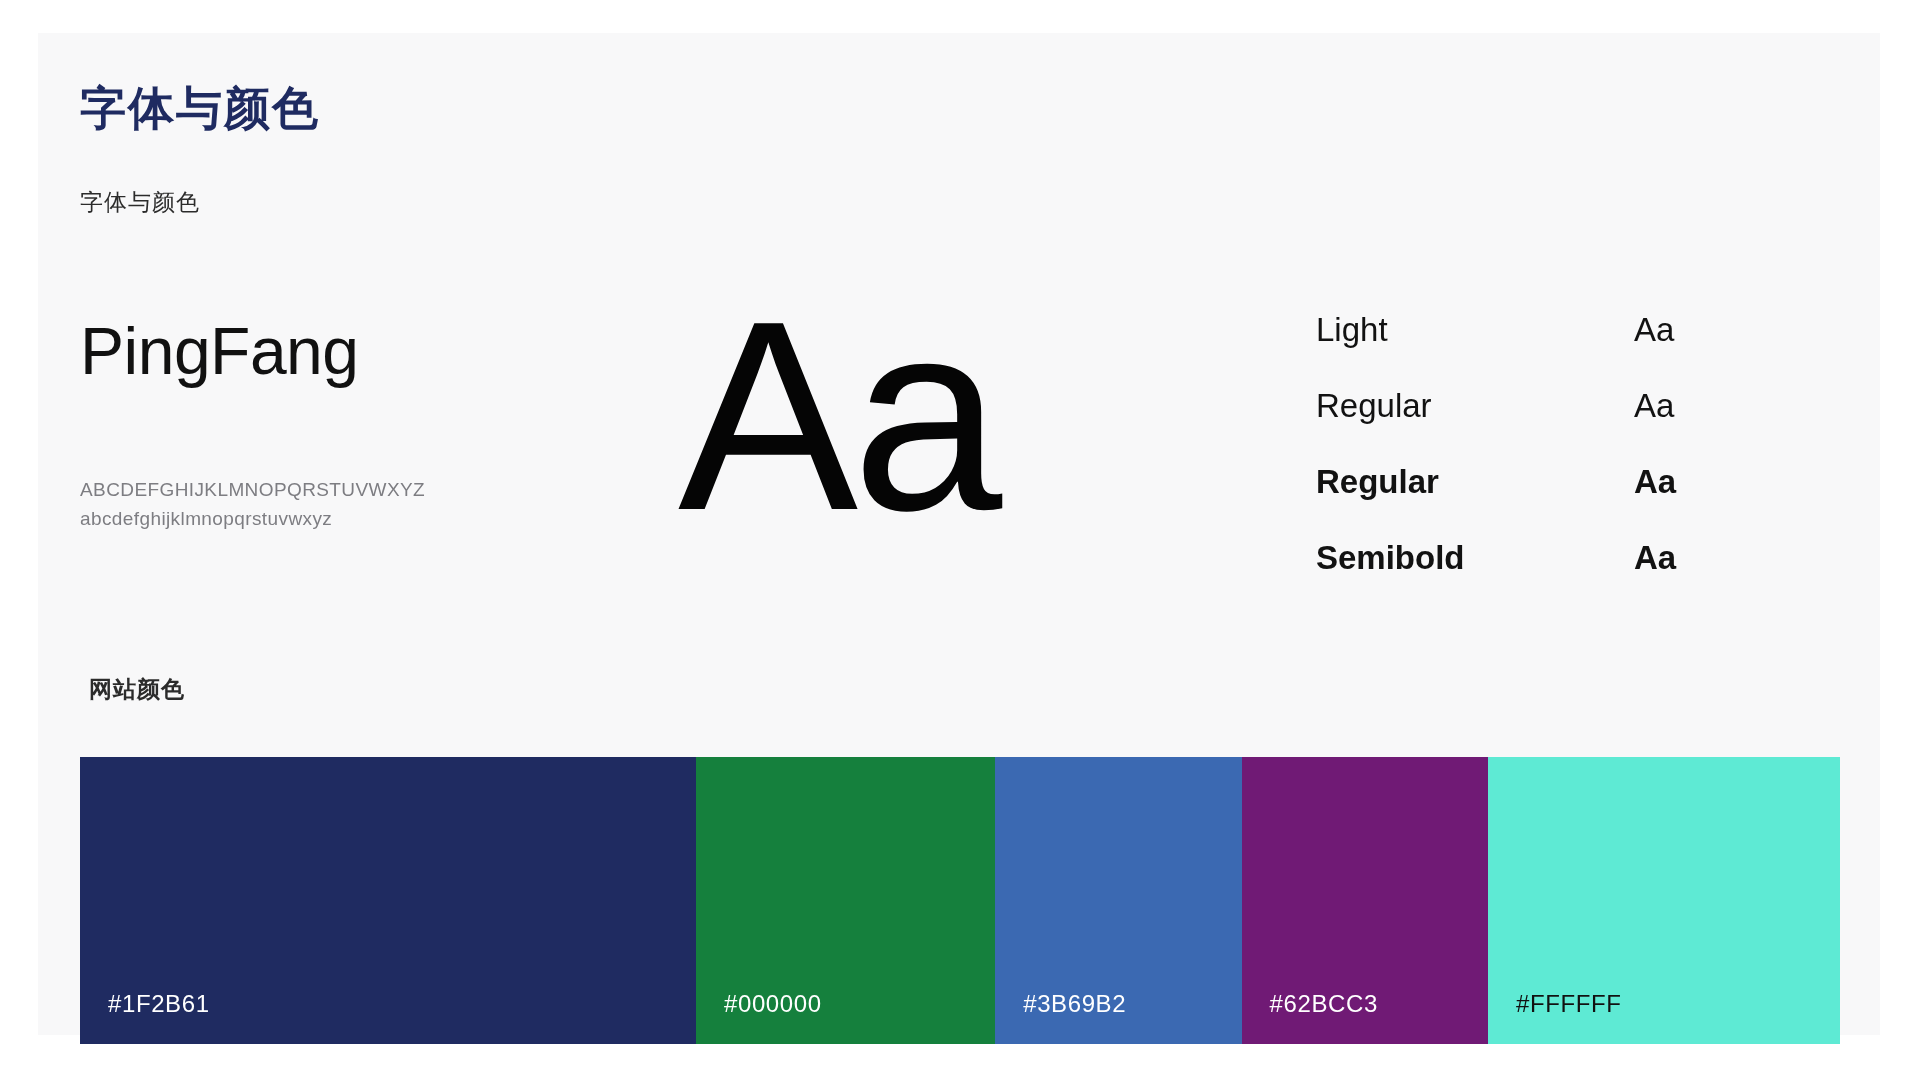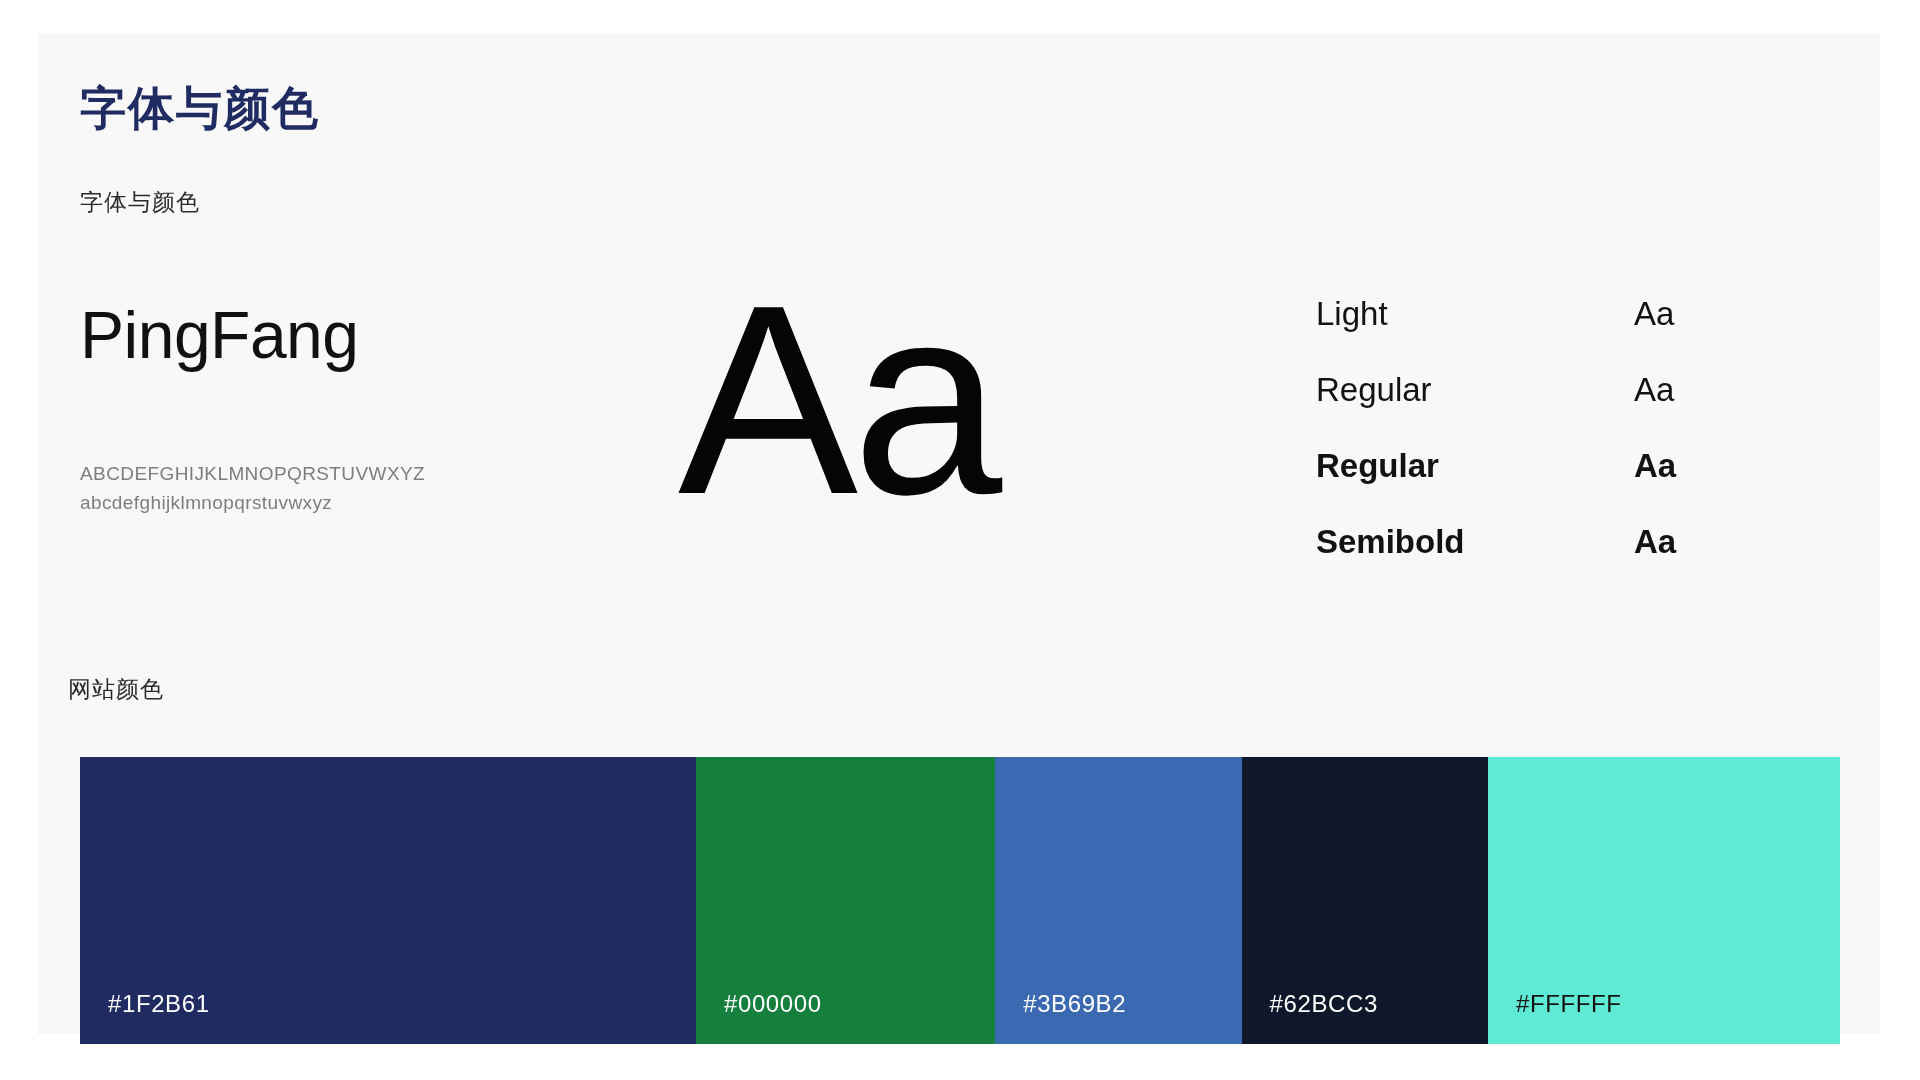--- a/index.html
+++ b/index.html
@@ -44,21 +44,21 @@
     color: #2b2b2b;
     letter-spacing: 1px;
     line-height: 1;
     white-space: nowrap;
   }
 
   
   #type-row {
     position: absolute;
     left: 0px;
-    top: 224px;
+    top: 240px;
     width: 1842px;
     height: 370px;
   }
 
   #font-name-block {
     position: absolute;
     left: 42px;
     top: 45px;
     width: 540px;
   }
@@ -134,24 +134,24 @@
   }
 
   .w-light   { font-weight: 300; }
   .w-regular { font-weight: 400; }
   .w-medium  { font-weight: 700; }
   .w-semibold{ font-weight: 800; }
 
   
   #color-section-label {
     position: absolute;
-    left: 30px;
+    left: 51px;
     top: 645px;
     font-size: 23px;
-    font-weight: 400;
+    font-weight: 700;
     color: #2b2b2b;
     letter-spacing: 1px;
     line-height: 1;
     white-space: nowrap;
   }
 
   #swatches {
     position: absolute;
     left: 42px;
     top: 688px;
@@ -234,21 +234,21 @@
     </div>
 
     <div class="swatch" style="background: #15803d; width: 17%;">
       <span class="swatch-label" style="color: rgb(255, 255, 255);">#000000</span>
     </div>
 
     <div class="swatch" style="background: rgb(59, 105, 178); width: 14%;">
       <span class="swatch-label" style="color: rgb(255, 255, 255);">#3B69B2</span>
     </div>
 
-    <div class="swatch" style="background: #0f172a; width: 14%;">
+    <div class="swatch" style="background: #701a75; width: 14%;">
       <span class="swatch-label" style="color: rgb(255, 255, 255);">#62BCC3</span>
     </div>
 
     <div class="swatch" style="background: #5eead4; width: 20%;">
       <span class="swatch-label" style="color: rgb(17, 17, 17);">#FFFFFF</span>
     </div>
 
   </div>
 
 </div>

